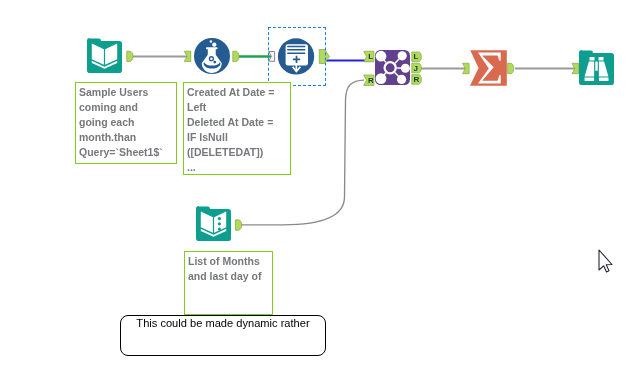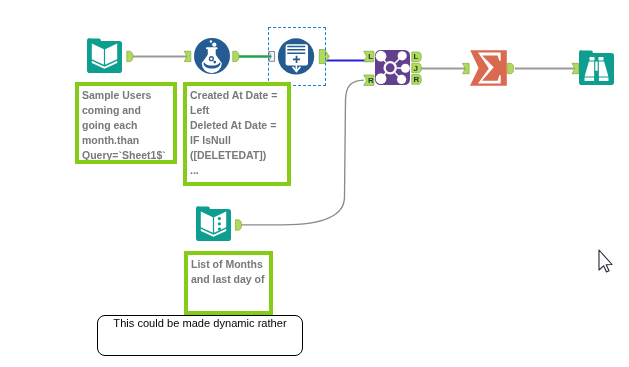--- a/index.html
+++ b/index.html
@@ -1,21 +1,21 @@
 <!DOCTYPE html>
 <html><head>
 <meta charset="utf-8">
 <title>Alteryx Workflow Canvas</title>
 <style>
   html,body{margin:0;padding:0;}
   body{width:629px;height:367px;background:#ffffff;overflow:hidden;
        font-family:"Liberation Sans",sans-serif;position:relative;}
   #canvas{position:absolute;left:0;top:0;width:629px;height:367px;background:#fff;}
   svg.layer{position:absolute;left:0;top:0;width:629px;height:367px;overflow:visible;}
-  .annbox{position:absolute;background:#fff;border:4px solid #84cc16;
+  .annbox{position:absolute;background:#fff;border:1px solid #84cc16;
           box-sizing:border-box;color:#77787c;font-weight:bold;
           font-size:10.5px;line-height:15px;padding:2px 3px 0 3px;overflow:hidden;
           white-space:pre;}
   .comment{position:absolute;background:#fff;border:1.4px solid #000;border-radius:8px;
            box-sizing:border-box;color:#000;font-size:11.1px;line-height:13.2px;
            text-align:center;padding-top:1px;white-space:pre;}
   .annline{display:block;}
 </style>
 </head>
 <body>
@@ -156,22 +156,22 @@
     <path d="M462.5 63.3 H469.1 V73.7 H462.5 L465.3 68.5 Z" fill="#b3d95c" stroke="#7fa93f" stroke-width="0.7"></path>
     <path d="M507.6 63.3 H510.6 a3.2 5.2 0 0 1 0 10.4 H507.6 Z" fill="#b3d95c" stroke="#7fa93f" stroke-width="0.7"></path>
     <path d="M572.0 63.3 H578.6 V73.7 H572.0 L574.8 68.5 Z" fill="#b3d95c" stroke="#7fa93f" stroke-width="0.7"></path>
     <path d="M235.4 219.8 H238.4 a3.2 5.2 0 0 1 0 10.4 H235.4 Z" fill="#b3d95c" stroke="#7fa93f" stroke-width="0.7"></path>
   </svg>
 
   <div style="position:absolute;left:268px;top:27px;width:58px;height:59px;
               border:1.3px dashed #1a7de0;box-sizing:border-box;"></div>
 
   <div class="annbox" style="left:75px;top:82px;width:102px;height:82px;"><span><span class="annline">Sample Users</span><span class="annline">coming and</span><span class="annline">going each</span><span class="annline">month.than</span><span class="annline">Query=`Sheet1$`</span></span></div>
-  <div class="annbox" style="left:183px;top:82px;width:108px;height:104px;"><span><span class="annline">Created At Date =</span><span class="annline">Left</span><span class="annline">Deleted At Date =</span><span class="annline">IF IsNull</span><span class="annline">([DELETEDAT])</span><span class="annline">...</span></span></div>
+  <div class="annbox" style="left:183px;top:82px;width:108px;height:93px;"><span><span class="annline">Created At Date =</span><span class="annline">Left</span><span class="annline">Deleted At Date =</span><span class="annline">IF IsNull</span><span class="annline">([DELETEDAT])</span><span class="annline">...</span></span></div>
   <div class="annbox" style="left:184px;top:251px;width:89px;height:64px;"><span><span class="annline">List of Months</span><span class="annline">and last day of</span></span></div>
 
-  <div class="comment" style="left:97px;top:315px;width:206px;height:41px;"><span><span class="annline">This could be made dynamic rather</span></span></div>
+  <div class="comment" style="left:120px;top:315px;width:206px;height:41px;"><span><span class="annline">This could be made dynamic rather</span></span></div>
 
   <svg class="layer" viewBox="0 0 629 367">
     <path d="M599 250 L599 270 L603.6 265.8 L606.5 272 L609 270.8 L606.2 264.8 L612 264.5 Z" fill="#ffffff" stroke="#262637" stroke-width="1.1" stroke-linejoin="round"></path>
   </svg>
 
 </div>
 
 </body></html>

